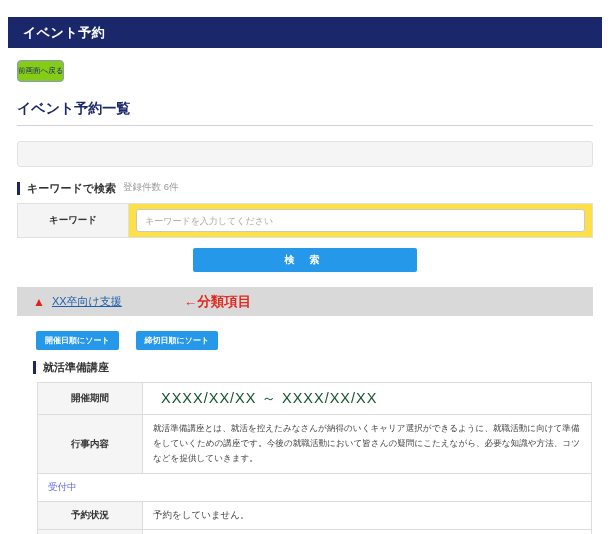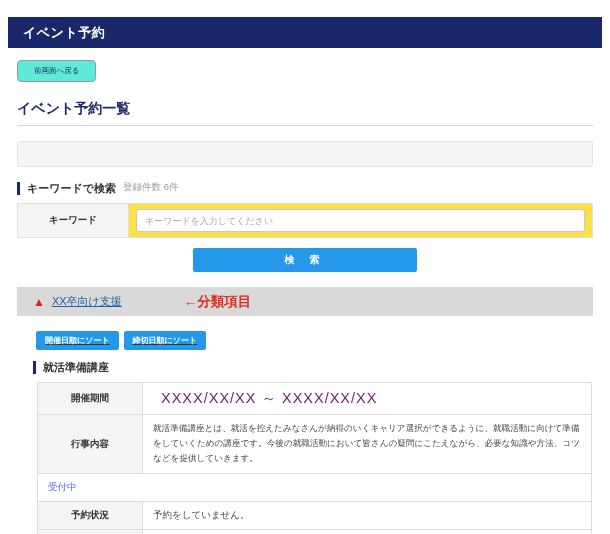--- a/index.html
+++ b/index.html
@@ -21,24 +21,24 @@
     font-weight: bold;
     line-height: 31px;
     padding-left: 15px;
     letter-spacing: 0.5px;
   }
 
   
   .back-btn {
     display: inline-block;
     margin: 12px 0 0 17px;
-    padding: 5px 16px;
+    padding: 5px 0;
     font-size: 7.5px;
     color: #1b276b;
-    background: #5eead4;
+    background: #84cc16;
     border: 1px solid #8d97c6;
     border-radius: 4px;
     cursor: pointer;
     font-family: inherit;
   }
 
   
   .list-heading {
     margin: 18px 17px 0 17px;
     padding-bottom: 7px;
@@ -133,21 +133,21 @@
     cursor: pointer;
   }
   .category-note {
     margin-left: 62px;
     font-size: 13.5px;
     font-weight: bold;
     color: #e02a1f;
   }
 
   
-  .sort-row { margin: 15px 0 0 36px; display: flex; gap: 5px; text-decoration: underline; }
+  .sort-row { margin: 15px 0 0 36px; display: flex; gap: 17px; }
   .sort-btn {
     background: #2598ea;
     color: #fff;
     border: none;
     border-radius: 2px;
     font-size: 8px;
     font-weight: bold;
     padding: 4px 9px;
     cursor: pointer;
     font-family: inherit;
@@ -174,21 +174,21 @@
   .d-value {
     flex: 1;
     padding: 6px 10px;
     font-size: 9.5px;
     color: #444;
     display: flex;
     align-items: center;
   }
   .d-value.period {
     font-size: 14.5px;
-    color: #701a75;
+    color: #14532d;
     padding-left: 18px;
     letter-spacing: 1px;
     min-height: 28px;
   }
   .d-value.details {
     display: block;
     font-size: 8.6px;
     line-height: 1.75;
     padding: 6px 10px 7px 10px;
   }

